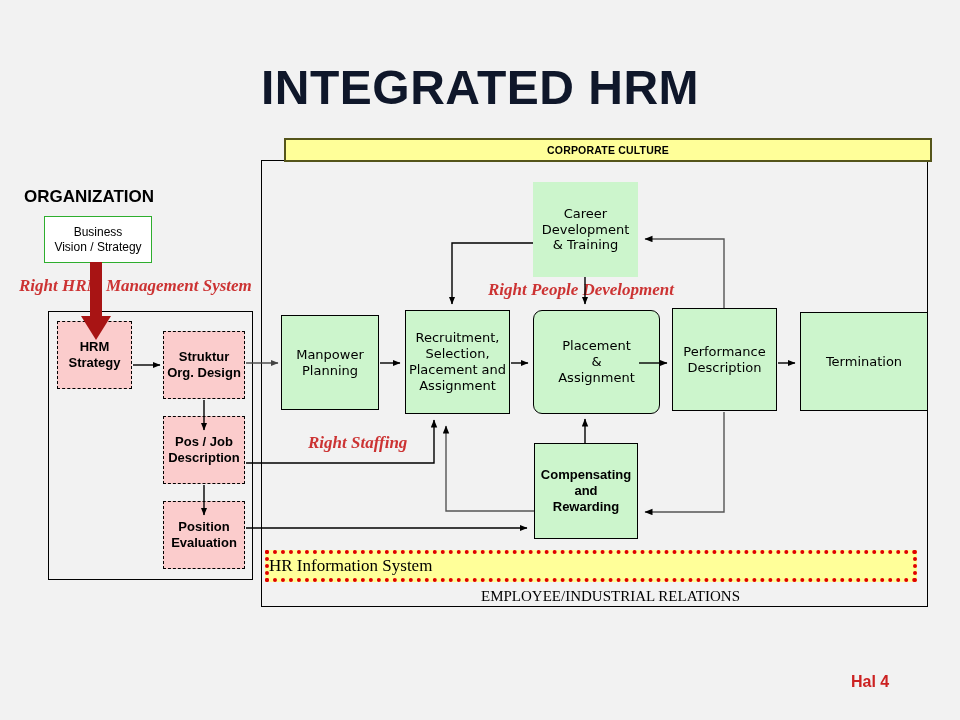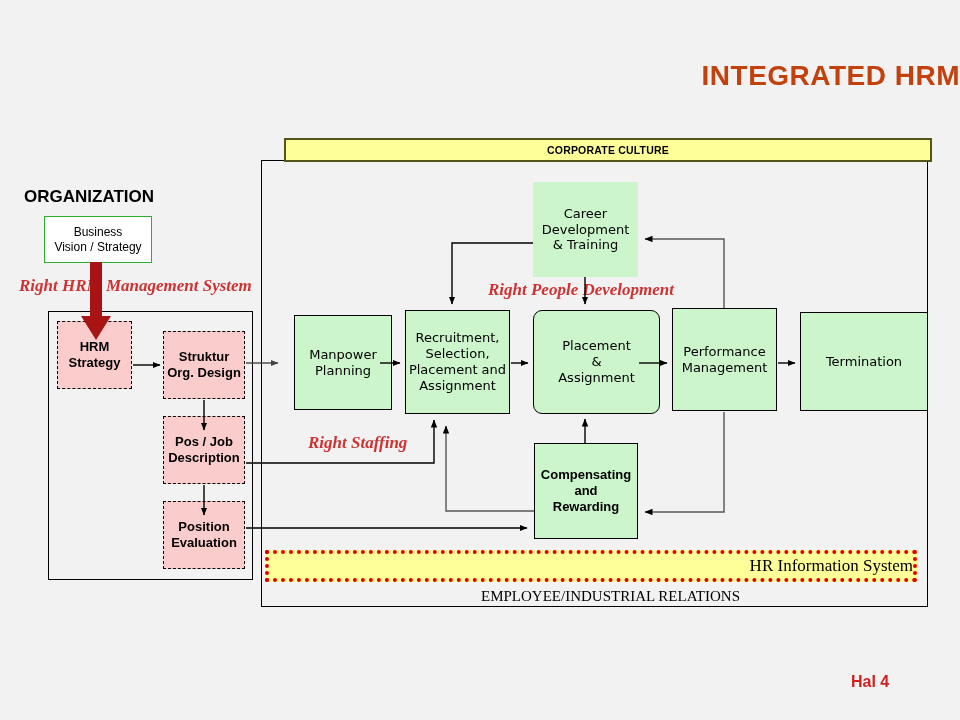--- a/index.html
+++ b/index.html
@@ -7,24 +7,24 @@
     width:960px;height:720px;
     background:#f2f2f2;
     font-family:"DejaVu Sans", sans-serif;
     overflow:hidden;
   }
   #stage{position:relative;width:960px;height:720px;}
 
   
   .title{
     position:absolute;left:0;top:60px;width:960px;
-    text-align:right;
-    color:#c2410c;
-    font-family:"Liberation Sans", sans-serif;
-    font-weight:bold;font-size:28px;letter-spacing:.5px;
+    text-align:center;
+    color:#0f172a;
+    font-family:"Liberation Sans", sans-serif;
+    font-weight:bold;font-size:48px;letter-spacing:.5px;
   }
 
   
   .box{
     position:absolute;
     box-sizing:border-box;
     display:flex;align-items:center;justify-content:center;
     text-align:center;
     line-height:1.22;
     color:#000;
@@ -62,21 +62,21 @@
   .culture-bar{
     position:absolute;box-sizing:border-box;
     background:#ffff99;border:2px solid #55551a;
     display:flex;align-items:center;justify-content:center;
     font-family:"Liberation Sans", sans-serif;
     font-weight:bold;font-size:10.5px;letter-spacing:.2px;color:#000;margin-left:17px;
   }
   .his-bar{
     position:absolute;box-sizing:border-box;
     background:#ffff99;border:4px dotted #e00000;
-    display:flex;align-items:center;justify-content:flex-end;
+    display:flex;align-items:center;justify-content:flex-start;
     font-family:"Liberation Serif", serif;font-size:17px;color:#000;
   }
   .eir-label{
     position:absolute;text-align:center;
     font-family:"Liberation Serif", serif;font-size:15px;color:#000;
   }
 
   
   .org-label{
     position:absolute;
@@ -135,41 +135,41 @@
   <div class="box pink" style="left:163px;top:416px;width:82px;height:68px;">
     <span style="white-space:pre-line;">Pos / Job
 Description</span>
   </div>
 
   <div class="box pink" style="left:163px;top:501px;width:82px;height:68px;">
     <span style="white-space:pre-line;">Position
 Evaluation</span>
   </div>
 
-  <div class="box green" style="left:281px;top:315px;width:98px;height:95px;margin-left:13px;">
+  <div class="box green" style="left:281px;top:315px;width:98px;height:95px;">
     <span style="white-space:pre-line;">Manpower
 Planning</span>
   </div>
 
   <div class="box green" style="left:405px;top:310px;width:105px;height:104px;">
     <span style="white-space:pre-line;">Recruitment,
 Selection,
 Placement and
 Assignment</span>
   </div>
 
   <div class="box green" style="left:533px;top:310px;width:127px;height:104px;border-radius:9px;">
     <span style="white-space:pre-line;">Placement
 &amp;
 Assignment</span>
   </div>
 
   <div class="box green" style="left:672px;top:308px;width:105px;height:103px;">
     <span style="white-space:pre-line;">Performance
-Management</span>
+Description</span>
   </div>
 
   <div class="box green" style="left:800px;top:312px;width:128px;height:99px;">
     <span style="white-space:pre-line;">Termination</span>
   </div>
 
   <div class="box green-noborder" style="left:533px;top:182px;width:105px;height:95px;">
     <span style="white-space:pre-line;">Career
 Development
 &amp; Training</span>

